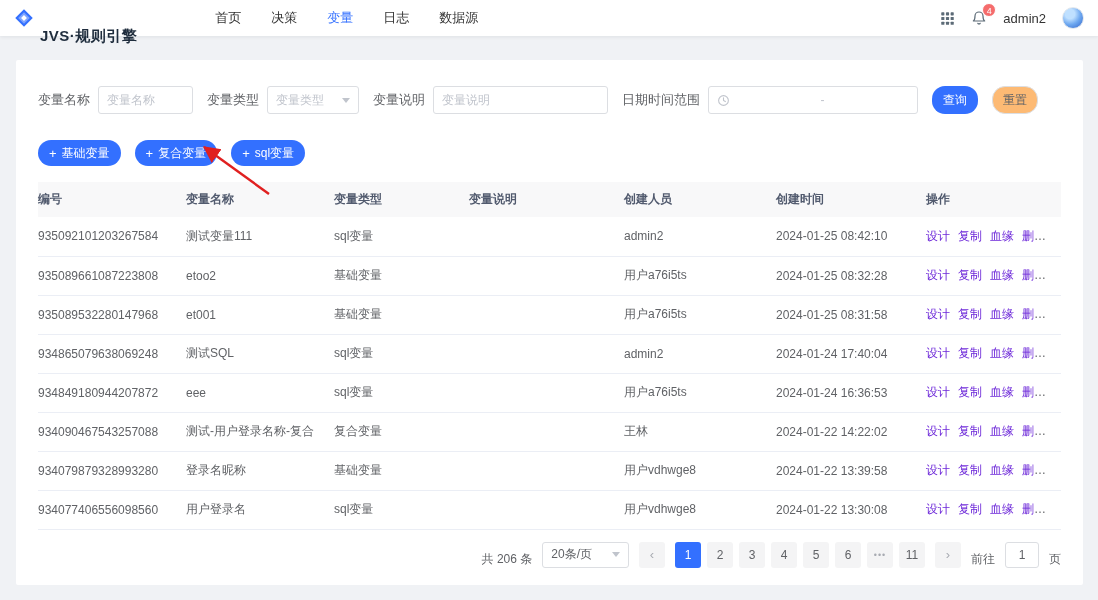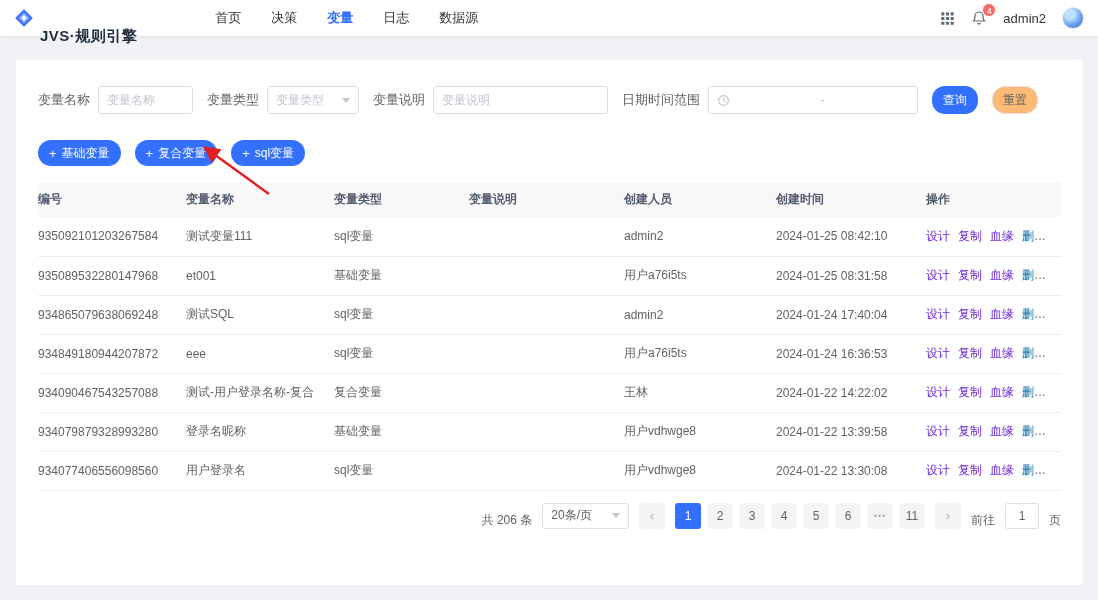--- a/index.html
+++ b/index.html
@@ -12,21 +12,21 @@
   
   .topbar {
     height:36px; background:#fff; display:flex; align-items:center;
     padding:0 14px; box-shadow:0 1px 4px rgba(0,21,41,.08);
     position:relative; z-index:3;
   }
   .logo { display:flex; align-items:center; gap:6px; cursor:pointer; }
   .logo-text { font-size:15px; font-weight:bold; color:#1f2d3d; letter-spacing:.5px;margin-top:36px; }
   .nav { display:flex; gap:30px; margin-left:78px; }
   .nav-item { font-size:13px; color:#333; cursor:pointer; text-decoration:none; line-height:36px; }
-  .nav-item.active { color:#3370ff; font-weight:bold; }
+  .nav-item.active { color:#3370ff; font-weight:normal; }
   .topbar-right { margin-left:auto; display:flex; align-items:center; gap:16px; }
   .icon-btn { display:flex; align-items:center; cursor:pointer; position:relative; }
   .badge {
     position:absolute; top:-7px; right:-9px; background:#f56c6c; color:#fff;
     font-size:9px; line-height:12px; min-width:14px; height:14px; text-align:center;
     border-radius:8px; padding:1px 3px 0; border:1px solid #fff;
   }
   .username { font-size:13px; color:#333; cursor:pointer; }
   .avatar {
     width:22px; height:22px; border-radius:50%; cursor:pointer;
@@ -75,21 +75,21 @@
   .var-table th {
     background:#f8f8f9; font-size:12px; color:#515a6e; font-weight:600;
     text-align:left; padding:9px 10px 9px 0; height:30px;
   }
   .var-table td {
     font-size:12px; color:#606266; padding:0 10px 0 0;
     border-bottom:1px solid #ebeef5; height:39px;
     white-space:nowrap; overflow:hidden; text-overflow:ellipsis;
   }
   .ops a { font-size:12px; color:#6d28d9; text-decoration:none; margin-right:8px; cursor:pointer; }
-  .ops a.danger { color:#0369a1; margin-right:8px; }
+  .ops a.danger { color:#6d28d9; margin-right:8px; }
   
   .pagination {
     display:flex; align-items:flex-end; justify-content:flex-end; gap:10px;
     margin-top:12px; font-size:12px; color:#606266;
   }
   .size-select {
     height:26px; border:1px solid #dcdee2; border-radius:3px; display:flex;
     align-items:center; gap:20px; padding:0 8px; cursor:pointer; color:#606266; background:#fff;
   }
   .pages { display:flex; gap:6px; }
@@ -226,20 +226,29 @@
         <tr>
           <td>935092101203267584</td>
           <td>测试变量111</td>
           <td>sql变量</td>
           <td></td>
           <td>admin2</td>
           <td>2024-01-25 08:42:10</td>
           <td class="ops"><a class="">设计</a><a class="">复制</a><a class="">血缘</a><a class="danger">删除</a></td>
         </tr>
         <tr>
+          <td>935089661087223808</td>
+          <td>etoo2</td>
+          <td>基础变量</td>
+          <td></td>
+          <td>用户a76i5ts</td>
+          <td>2024-01-25 08:32:28</td>
+          <td class="ops"><a class="">设计</a><a class="">复制</a><a class="">血缘</a><a class="danger">删除</a></td>
+        </tr>
+        <tr>
           <td>935089532280147968</td>
           <td>et001</td>
           <td>基础变量</td>
           <td></td>
           <td>用户a76i5ts</td>
           <td>2024-01-25 08:31:58</td>
           <td class="ops"><a class="">设计</a><a class="">复制</a><a class="">血缘</a><a class="danger">删除</a></td>
         </tr>
         <tr>
           <td>934865079638069248</td>

